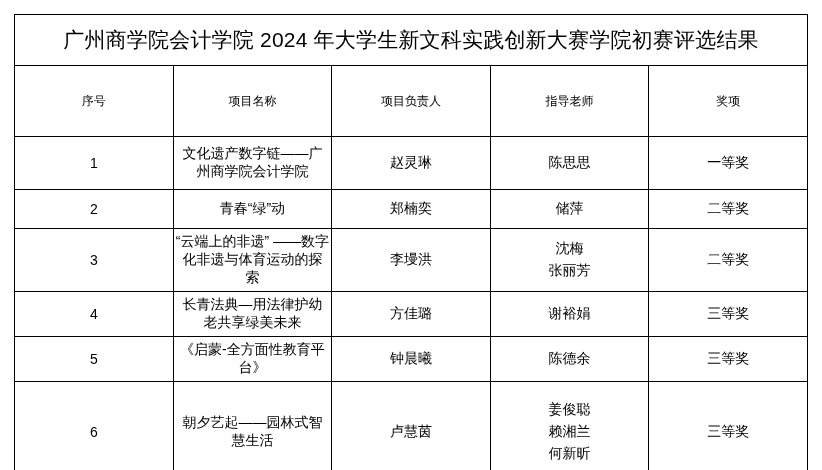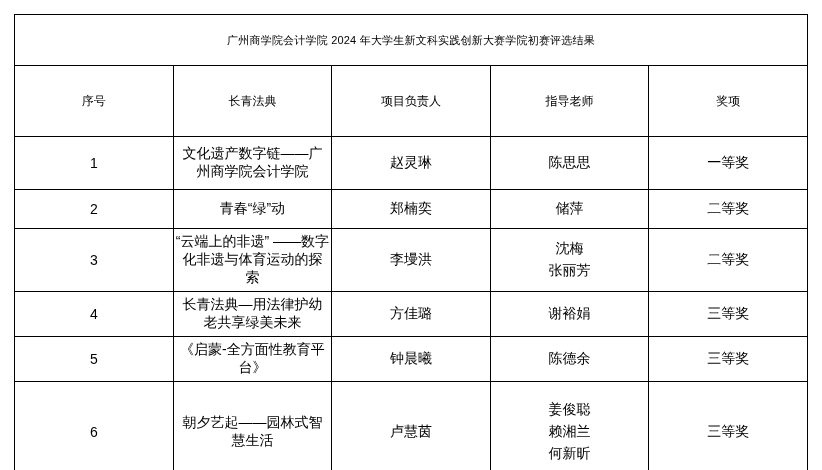--- a/index.html
+++ b/index.html
@@ -30,21 +30,21 @@
   table.award-table td,
   table.award-table th {
     border: 1px solid #000000;
     text-align: center;
     vertical-align: middle;
     font-weight: normal;
     padding: 4px 2px;
   }
   .title-cell {
     height: 42px;
-    font-size: 11px;
+    font-size: 21px;
     font-weight: bold;
     letter-spacing: 0.2px;
     line-height: 1.3;
   }
   .header-row td {
     height: 62px;
     font-size: 12px;
     font-weight: bold;
   }
   .row-tall td {
@@ -73,21 +73,21 @@
 <body>
 
 <div class="page">
   <table class="award-table">
     <tbody>
       <tr>
         <td class="title-cell" colspan="5">广州商学院会计学院 2024 年大学生新文科实践创新大赛学院初赛评选结果</td>
       </tr>
       <tr class="header-row">
         <td class="col-no">序号</td>
-        <td class="col-name">长青法典</td>
+        <td class="col-name">项目名称</td>
         <td class="col-lead">项目负责人</td>
         <td class="col-teach">指导老师</td>
         <td class="col-award">奖项</td>
       </tr>
 
       <tr class="row-tall">
         <td>1</td>
         <td>文化遗产数字链——广州商学院会计学院</td>
         <td>赵灵琳</td>
         <td>陈思思</td>

